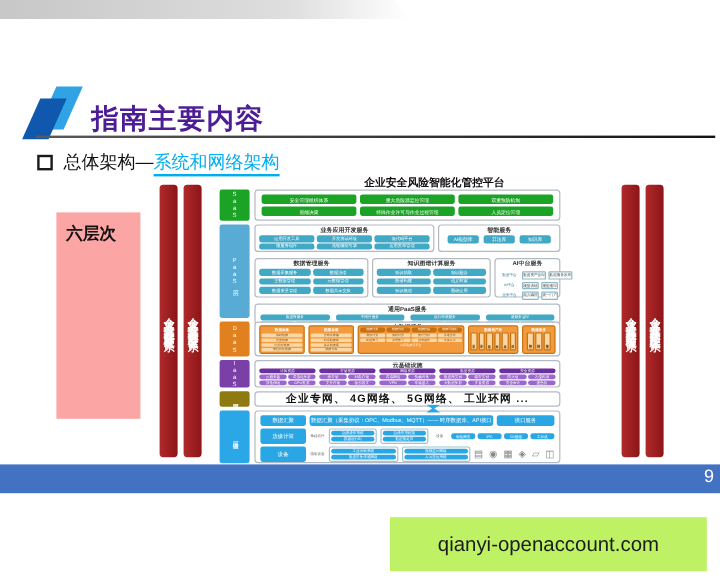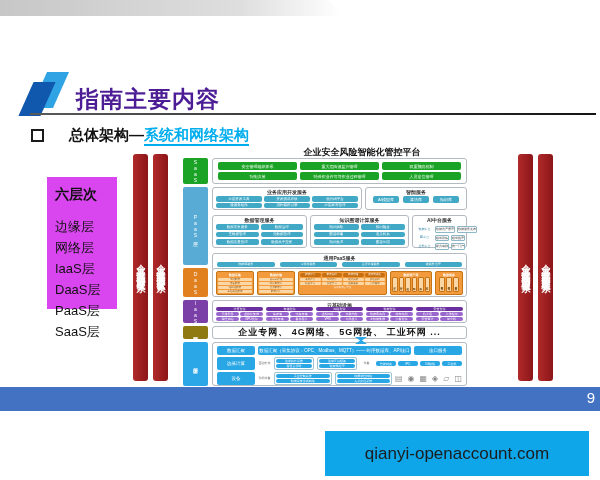--- a/index.html
+++ b/index.html
@@ -7,26 +7,26 @@
        font-family:"Liberation Sans","DejaVu Sans",sans-serif;-webkit-text-size-adjust:none;}
   
   .gray-band{position:absolute;left:0;top:87;width:342px;height:16px;
     background:linear-gradient(to right,#c7c7c7,#dedede 70%,rgba(222,222,222,0));
     clip-path:polygon(0 0,96% 0,100% 100%,0 100%);}
   .logo{position:absolute;left:24px;top:72px;width:46px;height:46px;}
   .logo .back{position:absolute;left:15px;top:0;width:22px;height:36px;background:#2fa3e3;transform:skewX(-24deg);}
   .logo .front{position:absolute;left:2px;top:10px;width:22px;height:34px;background:#1057ae;transform:skewX(-24deg);}
   .page-title{position:absolute;left:76px;top:84px;font-size:23px;font-weight:bold;color:#4c1d95;letter-spacing:1px;}
   .title-rule{position:absolute;left:30px;top:113px;width:566px;height:2px;background:linear-gradient(to right,#5a5a5a,#141414);}
-  .bullet-row{position:absolute;left:31px;top:126px;display:flex;align-items:center;gap:25px;font-size:15px;font-weight:bold;}
+  .bullet-row{position:absolute;left:31px;top:126px;display:flex;align-items:center;gap:9px;font-size:15px;font-weight:normal;}
   .bullet-square{width:9px;height:9px;border:2px solid #1a1a1a;display:inline-block;}
   .bullet-prefix{color:#111;}
   .bullet-highlight{color:#00aeef;border-bottom:2px solid #00aeef;padding-bottom:1px;}
   
-  .legend{position:absolute;left:47px;top:177px;width:70px;height:132px;background:#d946ef;
+  .legend{position:absolute;left:47px;top:177px;width:70px;height:172px;background:#fca5a5;
     padding:9px 8px;box-sizing:border-box;color:#111;}
   .legend-title{font-size:14px;font-weight:bold;margin-bottom:12px;}
   .legend-item{font-size:13px;line-height:21px;}
   
   .pillar{position:absolute;top:154px;width:15px;height:227px;border-radius:3px;
     background:linear-gradient(90deg,#b02a2a,#8c1518);color:#fff;display:flex;align-items:center;justify-content:center;
     writing-mode:vertical-lr;text-orientation:upright;font-size:9px;font-weight:bold;letter-spacing:2px;}
   .pl1{left:133px;}.pl2{left:153px;}.pr1{left:518px;}.pr2{left:538px;}
   
   .diagram{position:absolute;left:183px;top:147px;width:284px;height:240px;}
@@ -116,48 +116,40 @@
   .esub{width:13px;flex:none;font-size:3px;color:#666;line-height:3.5px;text-align:center;display:flex;align-items:center;justify-content:center;}
   .ebx{border:1px solid #9cc4d4;border-radius:2px;padding:1px;display:flex;flex-direction:column;gap:1px;width:72px;box-sizing:border-box;}
   .ebx .pill{height:4px;font-size:3px;background:#29a7e5;}
   .edevpills{display:flex;gap:2px;align-items:center;}
   .edevpills .pill{width:20px;height:5px;font-size:3px;background:#29a7e5;}
   .eicons{display:flex;gap:5px;align-items:center;flex:1;justify-content:space-around;}
   .eicons span{font-size:8px;color:#888;line-height:8px;}
   
   .bottom-bar{position:absolute;left:0;top:387px;width:600px;height:24px;background:#4372c3;}
   .page-number{position:absolute;right:5px;top:2px;color:#fff;font-size:15px;}
-  .watermark{position:absolute;left:325px;top:431px;width:264px;height:45px;background:#0ea5e9;
+  .watermark{position:absolute;left:325px;top:431px;width:264px;height:45px;background:#bef264;
     display:flex;align-items:center;justify-content:center;font-size:17px;color:#1c1c1c;}
 </style>
 </head>
 <body>
 
 <div class="gray-band"></div>
 <div class="logo">
   <div class="back"></div>
   <div class="front"></div>
 </div>
 <div class="page-title">指南主要内容</div>
 <div class="title-rule"></div>
 <div class="bullet-row">
   <span class="bullet-square"></span>
   <span><span class="bullet-prefix">总体架构—</span><span class="bullet-highlight">系统和网络架构</span></span>
 </div>
 
 <div class="legend">
   <div class="legend-title">六层次</div>
-  <div>
-      <div class="legend-item">边缘层</div>
-      <div class="legend-item">网络层</div>
-      <div class="legend-item">IaaS层</div>
-      <div class="legend-item">DaaS层</div>
-      <div class="legend-item">PaaS层</div>
-      <div class="legend-item">SaaS层</div>
-    </div>
 </div>
 
 <div class="pillar pl1">企业工业互联网标准体系</div>
 <div class="pillar pl2">企业工业互联网安全体系</div>
 <div class="pillar pr1">企业工业互联网运维体系</div>
 <div class="pillar pr2">企业工业互联网生态体系</div>
 
 <div class="diagram">
   <div class="platform-title">企业安全风险智能化管控平台</div>
 

